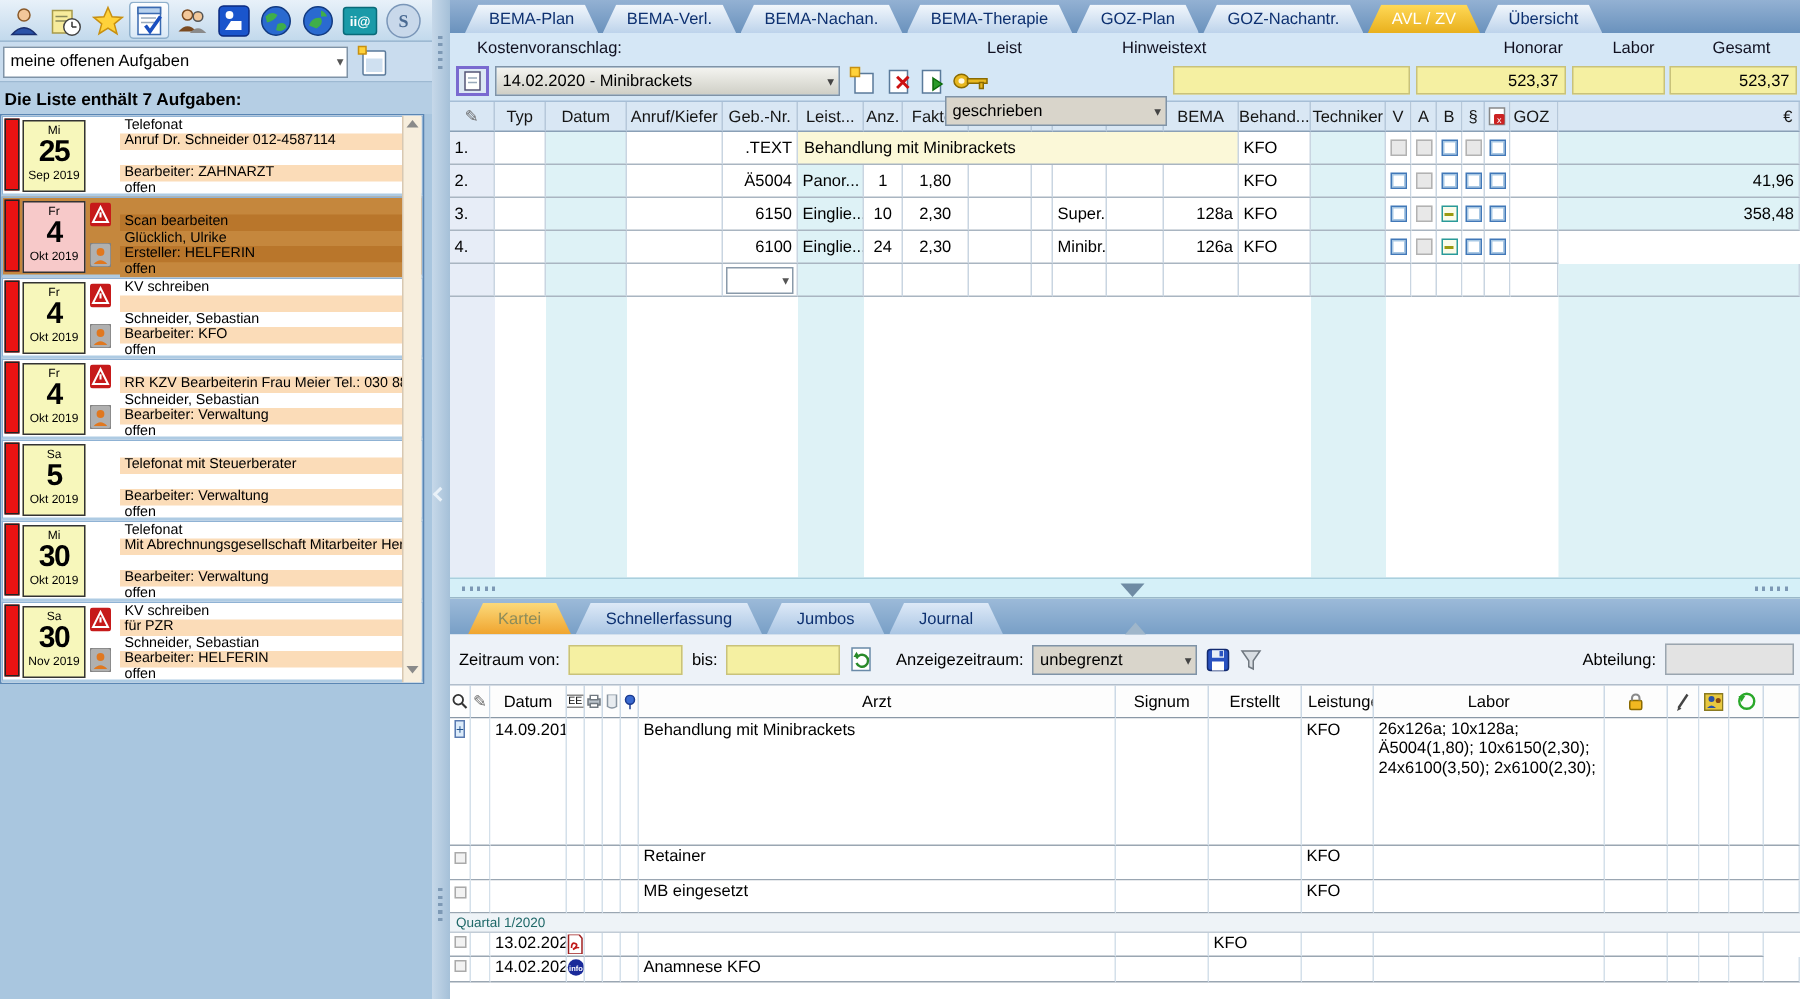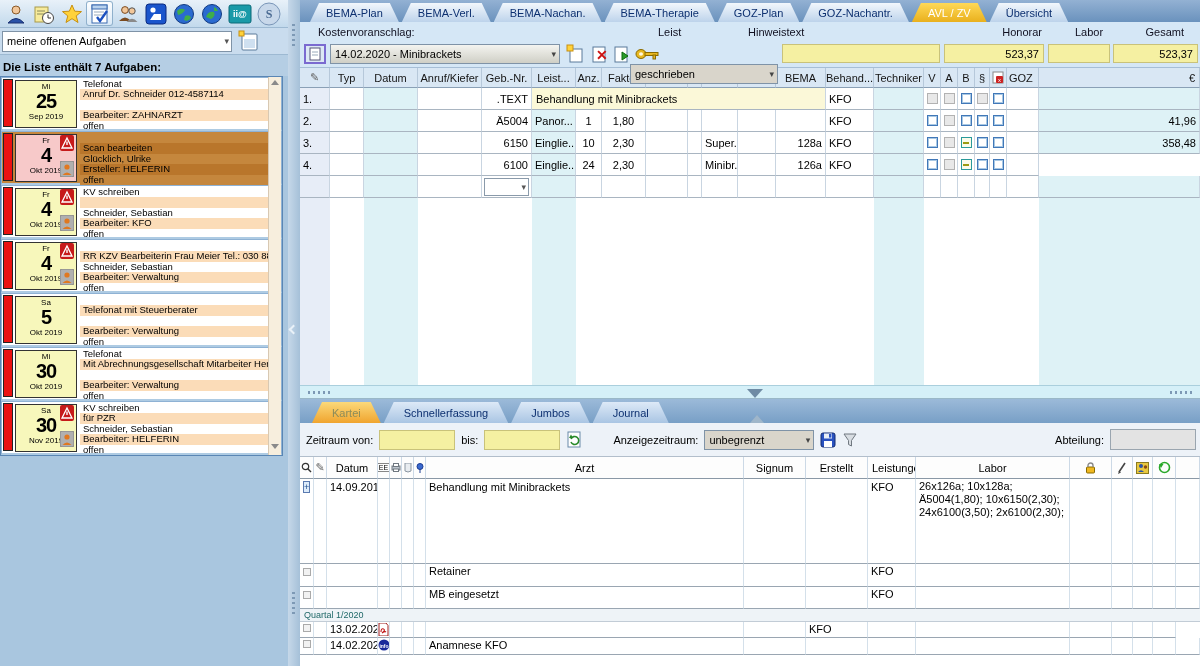--- a/index.html
+++ b/index.html
@@ -14,21 +14,21 @@
   .tbtn.active{background:linear-gradient(#ffffff,#d8e8f6);box-shadow:inset 0 0 0 1px #8fb0cc}
   .filterrow{height:27px;background:#c9dcee;border-bottom:1px solid #9db9d2;display:flex;align-items:center;gap:5px;padding:0 2px}
   .combo{height:21px;background:#fff;border:1px solid #7f93a7;display:flex;align-items:center;position:relative;padding-left:4px;overflow:hidden}
   .combo .arr{position:absolute;right:2px;top:4px;color:#555;font-size:9px}
   .task-filter{width:230px}
   .iconbtn{display:flex;align-items:center;justify-content:center;flex:0 0 auto}
   .listheader{padding:6px 3px 3px 3px;font-weight:bold;font-size:11.5px;background:#b5cee4}
   .tasklist{position:absolute;left:0;top:76px;width:283px;height:380px;background:#fff;border:1px solid #5a86b4;overflow:hidden}
   .task{position:relative;height:54px;border:1px solid #8fb2d4;border-bottom:2px solid #aecbe3;background:#fff}
   .tbar{position:absolute;left:1px;top:1px;width:10px;height:48px;background:#ea1212;border:1px solid #222}
-  .tile{position:absolute;left:13px;top:2px;width:62px;height:48px;background:#f7f7bb;border:1px solid #333;text-align:center;line-height:1}
+  .tile{position:absolute;left:13px;top:2px;width:42px;height:48px;background:#f7f7bb;border:1px solid #333;text-align:center;line-height:1}
   .tile.pink{background:#f7c9c9}
   .tdow{font-size:8px;padding-top:2px}
   .tday{font-size:20px;font-weight:bold;letter-spacing:-1px}
   .tmy{font-size:8px;padding-top:2px}
   .ticons{position:absolute;left:58px;top:3px;width:18px;display:flex;flex-direction:column;gap:8px;z-index:2}
   .tlines{position:absolute;left:78px;top:1px;right:1px;bottom:1px}
   .tline{height:10.4px;font-size:9.5px;line-height:10.4px;padding-left:3px;white-space:nowrap;overflow:hidden}
   .task .tline:nth-child(even){background:#fbdcb8}
   .task.sel .tline:nth-child(odd){background:#c5873d}
   .task.sel .tline:nth-child(even){background:#b9762b}
@@ -396,21 +396,21 @@
         <span>Übersicht</span>
       </div>
   </div>
 
   <div class="kvpanel">
     <span class="kvlbl" style="left:18px">Kostenvoranschlag:</span>
     <span class="kvlbl" style="left:358px">Leist</span>
     <span class="kvlbl" style="left:448px">Hinweistext</span>
     <span class="kvlbl" style="left:660px;width:82px;text-align:right">Honorar</span>
     <span class="kvlbl" style="left:766px;width:46px;text-align:center">Labor</span>
-    <span class="kvlbl" style="right:16px;width:70px;text-align:right">Gesamt</span>
+    <span class="kvlbl" style="right:4px;width:70px;text-align:center">Gesamt</span>
 
     <span class="abs iconbtn" style="left:4px;top:22px;width:22px;height:20px;border:2px solid #7a6ad0;background:#dce8f4">
         <svg width="12" height="14">
           <rect x="1" y="1" width="10" height="12" fill="#fff" stroke="#557"></rect>
           <line x1="3" y1="5" x2="9" y2="5" stroke="#9ab"></line>
           <line x1="3" y1="8" x2="9" y2="8" stroke="#9ab"></line>
         </svg>
       </span>
     <div class="abs gcombo" style="left:30px;top:22px;width:230px">
       <span>14.02.2020 - Minibrackets</span>
@@ -696,21 +696,21 @@
     <span class="binput"></span>
     <span>bis:</span>
     <span class="binput"></span>
     <span class="iconbtn">
         <svg width="17" height="19">
           <rect x="2" y="2" width="12" height="15" fill="#fff" stroke="#6a8aa8"></rect>
           <path d="M5 9 A4 4 0 1 1 5 12" fill="none" stroke="#2a8a2a" stroke-width="1.6"></path>
           <polygon points="3,8 7,8 5,4.5" fill="#2a8a2a"></polygon>
         </svg>
       </span>
-    <span style="margin-left:24px">Anzeigezeitraum:</span>
+    <span style="margin-left:8px">Anzeigezeitraum:</span>
     <span class="gcombo" style="width:110px;background:#d9d5cb">
       <span>unbegrenzt</span>
         <span class="arr">▾</span>
     </span>
     <span class="iconbtn">
         <svg width="16" height="16">
           <rect x="1" y="1" width="14" height="14" rx="2" fill="#2a52c0" stroke="#122a70"></rect>
           <rect x="4" y="1.5" width="8" height="5" fill="#e8eef6"></rect>
           <rect x="9" y="2" width="2.4" height="3.6" fill="#2a52c0"></rect>
           <rect x="4" y="9" width="8" height="6" fill="#fff"></rect>

